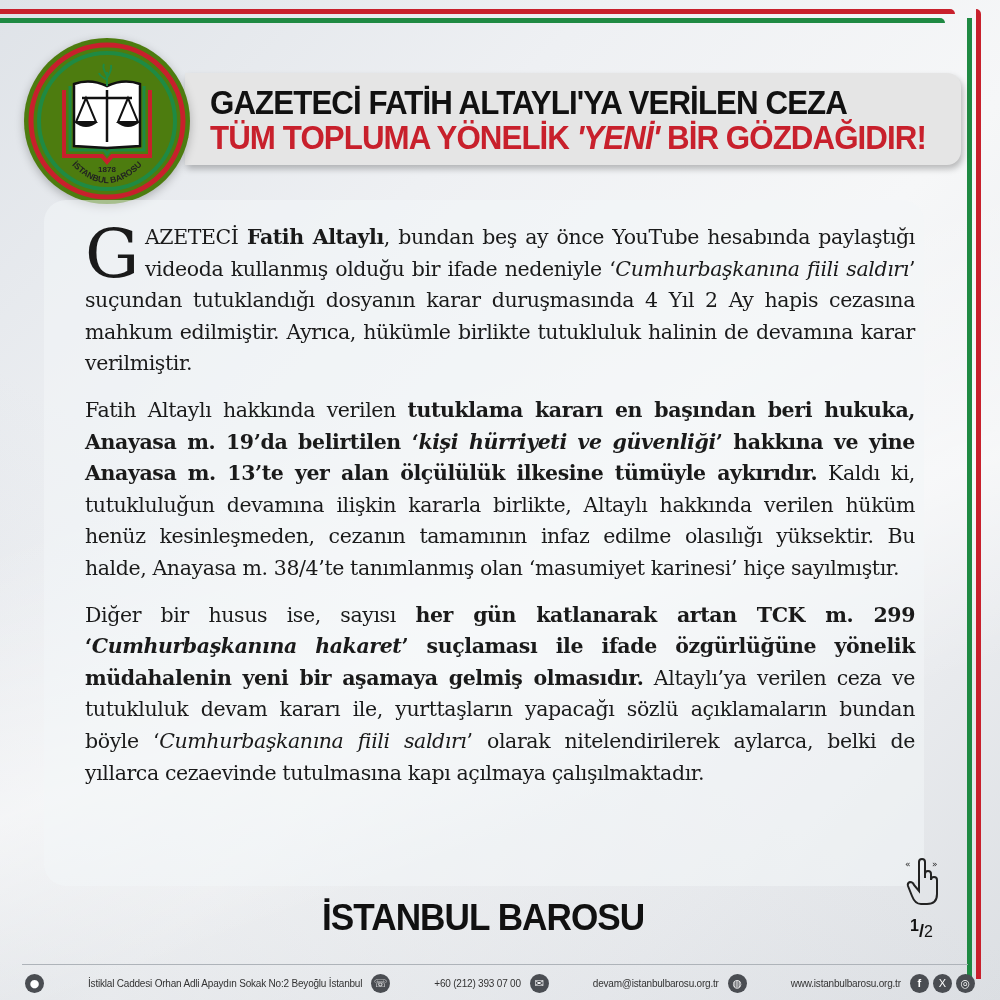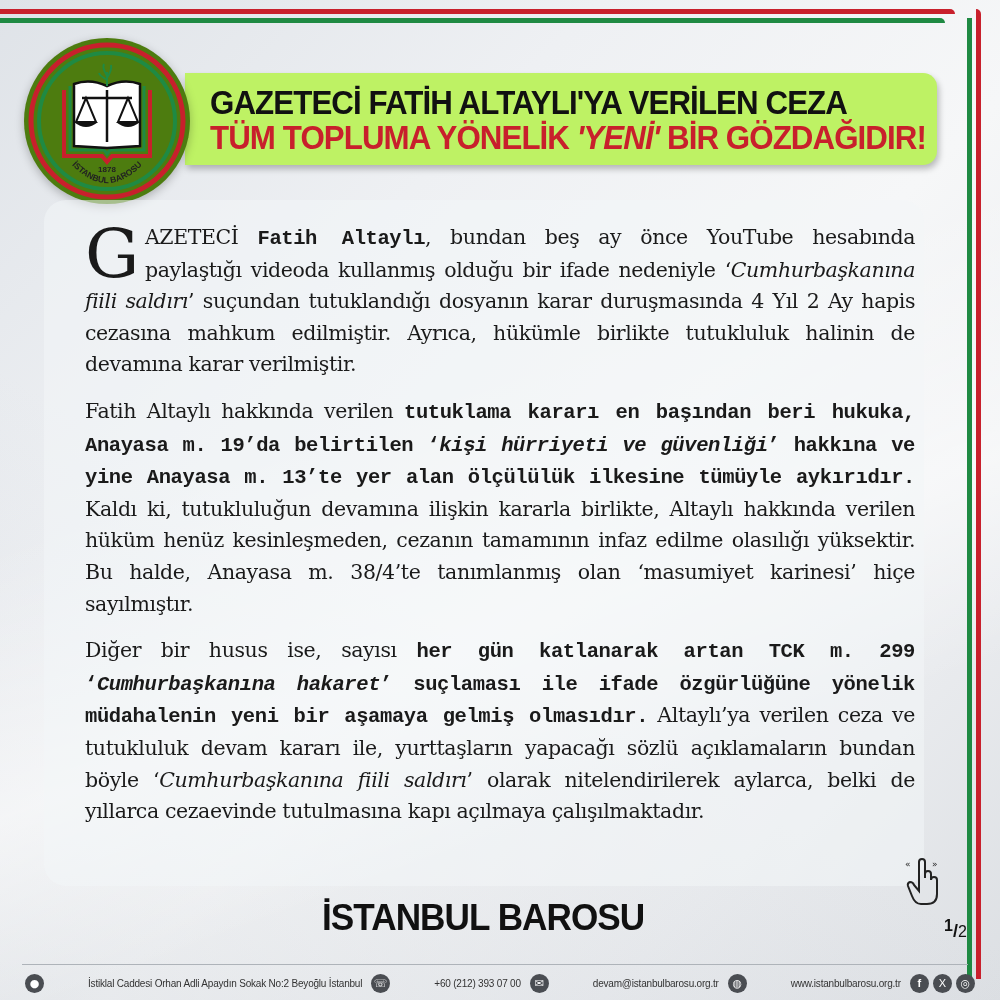--- a/index.html
+++ b/index.html
@@ -24,22 +24,23 @@
   
   .logo {
     position:absolute; left:24px; top:38px; width:166px; height:166px; border-radius:50%;
     background:#4d7c0f; box-shadow:0 3px 10px rgba(0,0,0,0.25);
   }
   .logo svg { position:absolute; left:0; top:0; }
 
   
   .header-box {
     position:absolute; left:185px; top:73px; width:752px; height:92px;
-    background:#bef264; border-radius:0 14px 14px 0;
+    background:#e5e5e5; border-radius:0 14px 14px 0;
     box-shadow: 2px 4px 6px rgba(0,0,0,0.25);
+    padding-left: 24px;
   }
   .header-line1, .header-line2 {
     position:absolute; left:25px; font-family:"Liberation Sans", sans-serif; font-weight:bold;
     font-size:34px; letter-spacing:-1px; white-space:nowrap; transform:scaleX(0.92); transform-origin:left;
   }
   .header-line1 { top:10px; color:#111; }
   .header-line2 { top:45px; color:#c8202c; }
   .header-line2 i { font-style:italic; }
 
   
@@ -47,30 +48,30 @@
     position:absolute; left:44px; top:200px; width:880px; height:686px;
     background: rgba(243,245,247,0.55); border-radius:22px;
   }
   .body-text {
     position:absolute; left:85px; top:222px; width:830px;
     font-family:"DejaVu Serif", serif; font-size:20.5px; line-height:31.6px;
     text-align:justify; color:#1a1a1a; letter-spacing:-0.4px;
   }
   .body-text p { margin:0 0 15px 0; }
   .dropcap { float:left; font-size:68px; line-height:56px; margin:4px 6px 0 0; font-family:"DejaVu Serif", serif; }
-  .body-text b { font-weight:bold;font-family:Liberation Mono, monospace; }
+  .body-text b { font-weight:bold; }
   .body-text i { font-style:italic; }
 
   
   .brand {
     position:absolute; left:322px; top:897px; font-family:"Liberation Sans", sans-serif; font-weight:bold;
     font-size:37px; letter-spacing:-1px; color:#111; transform:scaleX(0.95); transform-origin:left;
   }
   .swipe { position:absolute; left:903px; top:858px; width:40px; height:48px; }
-  .page-num { position:absolute; left:944px; top:917px; font-family:"Liberation Sans", sans-serif; font-weight:bold; font-size:18px; color:#111; }
+  .page-num { position:absolute; left:910px; top:917px; font-family:"Liberation Sans", sans-serif; font-weight:bold; font-size:18px; color:#111; }
   .page-num sup { font-size:16px; vertical-align:6px; }
   .page-num span.den { font-size:16px; font-weight:normal; }
 
   .divider { position:absolute; left:22px; top:964px; width:946px; height:1px; background:#aeb3b9; }
   .contacts { position:absolute; left:25px; top:971px; height:24px; display:flex; align-items:center;
     font-family:"Liberation Sans", sans-serif; font-size:10px; color:#333; white-space:nowrap; }
   .c-item { display:flex; align-items:center; margin-right:9px; }
   .c-icon { width:19px; height:19px; border-radius:50%; background:#4a4d52; color:#fff; display:flex; align-items:center; justify-content:center; font-size:11px; margin-right:4px; font-family:"DejaVu Sans", sans-serif; }
   .c-text { letter-spacing:-0.2px;padding-left:40px; }
 </style>

